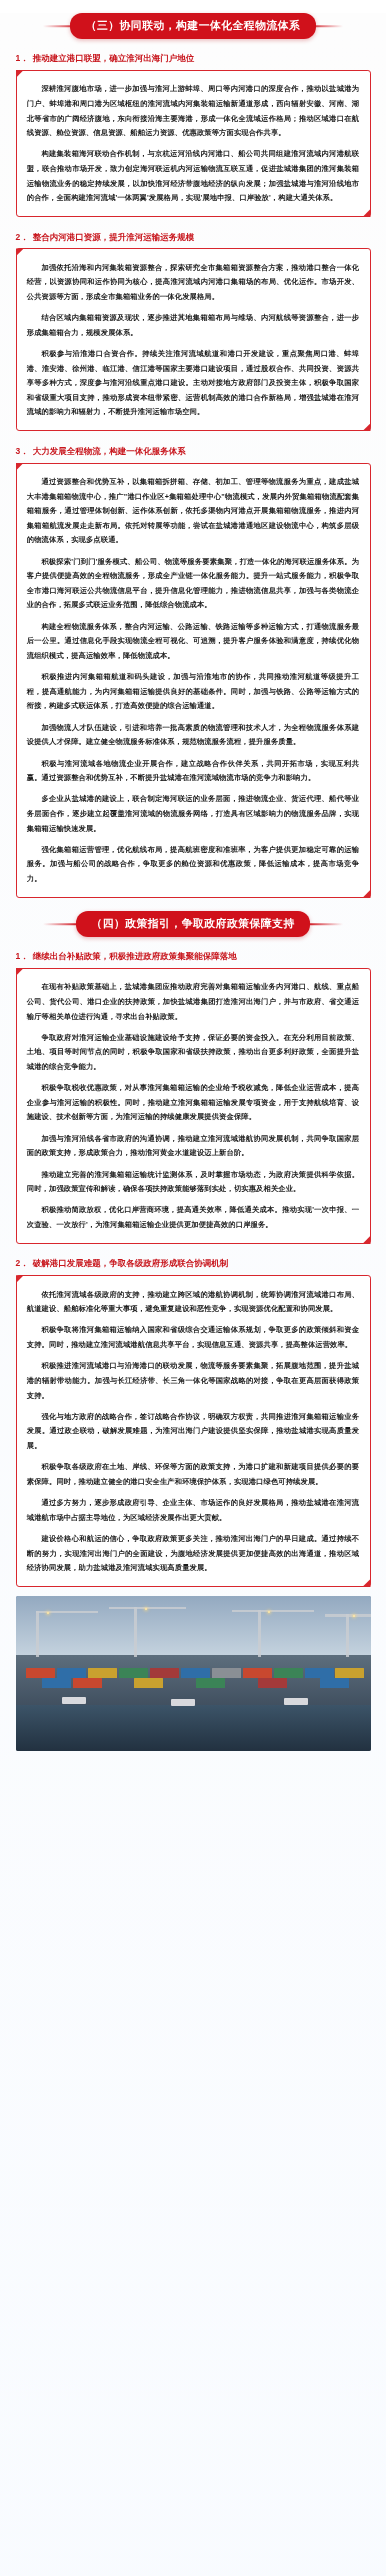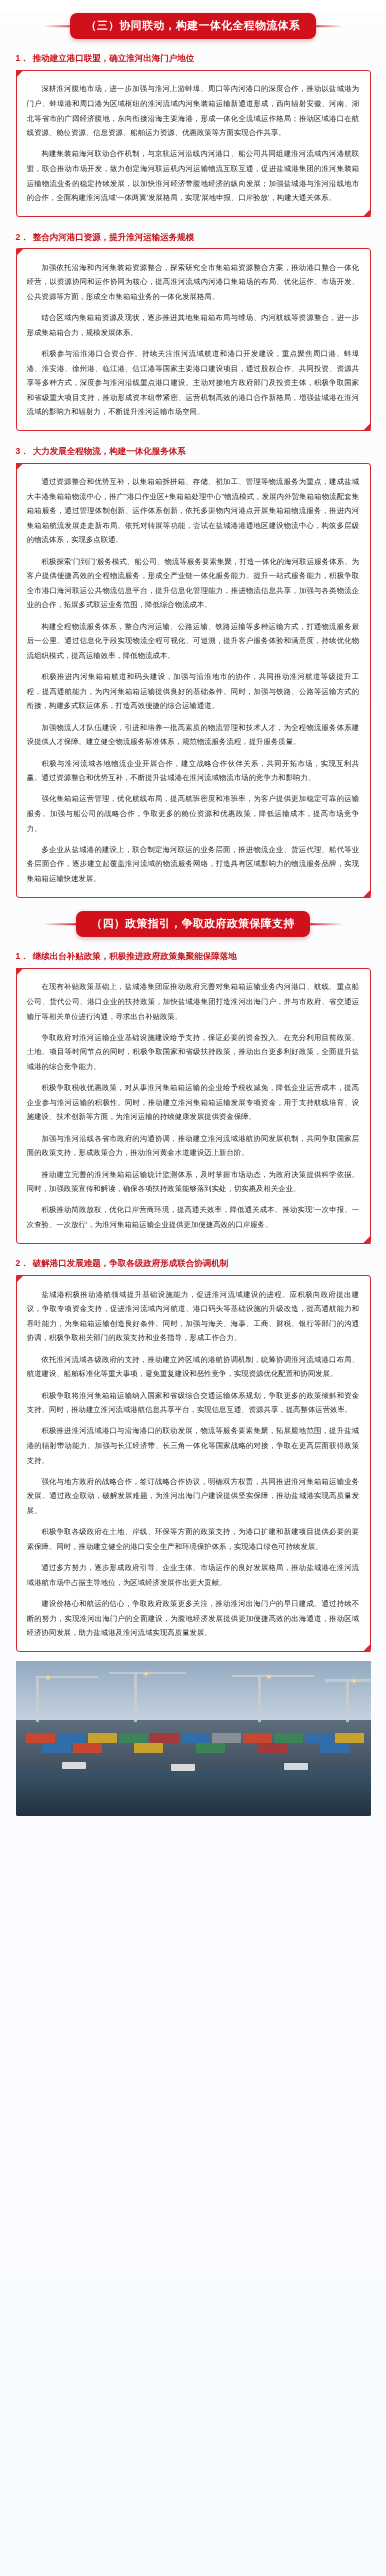--- a/index.html
+++ b/index.html
@@ -26,21 +26,21 @@
     text-align: center;
   }
   .section-head .pill {
     display: inline-block;
     background: #d0111b;
     color: #ffffff;
     font-size: 10.8px;
     font-weight: bold;
     letter-spacing: 0.5px;
     padding: 5.7px 15.5px;
-    border-radius: 7px;
+    border-radius: 12px;
     box-shadow: 0 1.5px 4.1px rgba(190,20,25,0.30);
     position: relative;
     z-index: 2;
   }
   .section-head .wing {
     position: absolute;
     top: 50%;
     width: 36px;
     height: 1.5px;
     background: linear-gradient(90deg, rgba(208,17,27,0) 0%, #d0111b 100%);
@@ -95,20 +95,21 @@
     clip-path: polygon(100% 100%, 100% 0, 0 100%);
   }
   .card p {
     margin: 0 0 6.7px 0;
     font-size: 7.3px;
     line-height: 2.0;
     color: #1c1c1c;
     text-align: justify;
     text-indent: 2em;
     letter-spacing: 0.1px;
+    font-weight: bold;
   }
   .card p:last-child { margin-bottom: 0; }
 
   
   .photo {
     margin: 9.3px 15.5px 0 15.5px;
     height: 155px;
     border-radius: 2.1px;
     overflow: hidden;
     position: relative;
@@ -184,22 +185,22 @@
     <span class="num">3．</span>
     <span>大力发展全程物流，构建一体化服务体系</span>
   </div>
   <div class="card">
     <p>通过资源整合和优势互补，以集箱箱拆拼箱、存储、初加工、管理等物流服务为重点，建成盐城大丰港集箱箱物流中心，推广"港口作业区+集箱箱处理中心"物流模式，发展内外贸集箱箱物流配套集箱箱服务，通过管理体制创新、运作体系创新，依托多渠物内河港点开展集箱箱物流服务，推进内河集箱箱航流发展走走新布局。依托对转展等功能，尝试在盐城港港通地区建设物流中心，构筑多层级的物流体系，实现多点联通。</p>
     <p>积极探索'门到门'服务模式、船公司、物流等服务要素集聚，打造一体化的海河联运服务体系。为客户提供便捷高效的全程物流服务，形成全产业链一体化服务能力。提升一站式服务能力，积极争取全市港口海河联运公共物流信息平台，提升信息化管理能力，推进物流信息共享，加强与各类物流企业的合作，拓展多式联运业务范围，降低综合物流成本。</p>
     <p>构建全程物流服务体系，整合内河运输、公路运输、铁路运输等多种运输方式，打通物流服务最后一公里。通过信息化手段实现物流全程可视化、可追溯，提升客户服务体验和满意度，持续优化物流组织模式，提高运输效率，降低物流成本。</p>
     <p>积极推进内河集箱箱航道和码头建设，加强与沿淮地市的协作，共同推动淮河航道等级提升工程，提高通航能力，为内河集箱箱运输提供良好的基础条件。同时，加强与铁路、公路等运输方式的衔接，构建多式联运体系，打造高效便捷的综合运输通道。</p>
     <p>加强物流人才队伍建设，引进和培养一批高素质的物流管理和技术人才，为全程物流服务体系建设提供人才保障。建立健全物流服务标准体系，规范物流服务流程，提升服务质量。</p>
     <p>积极与淮河流域各地物流企业开展合作，建立战略合作伙伴关系，共同开拓市场，实现互利共赢。通过资源整合和优势互补，不断提升盐城港在淮河流域物流市场的竞争力和影响力。</p>
+    <p>多企业从盐城港的建设上，联合制定海河联运的业务层面，推进物流企业、货运代理、船代等业务层面合作，逐步建立起覆盖淮河流域的物流服务网络，打造具有区域影响力的物流服务品牌，实现集箱箱运输快速发展。</p>
     <p>强化集箱箱运营管理，优化航线布局，提高航班密度和准班率，为客户提供更加稳定可靠的运输服务。加强与船公司的战略合作，争取更多的舱位资源和优惠政策，降低运输成本，提高市场竞争力。</p>
-    <p>多企业从盐城港的建设上，联合制定海河联运的业务层面，推进物流企业、货运代理、船代等业务层面合作，逐步建立起覆盖淮河流域的物流服务网络，打造具有区域影响力的物流服务品牌，实现集箱箱运输快速发展。</p>
   </div>
 
   <div class="section-head">
     <span class="wing left"></span>
     <span class="wing right"></span>
     <span class="pill">（四）政策指引，争取政府政策保障支持</span>
   </div>
 
   <div class="sub-head">
     <span class="num">1．</span>
@@ -212,21 +213,20 @@
     <p>加强与淮河沿线各省市政府的沟通协调，推动建立淮河流域港航协同发展机制，共同争取国家层面的政策支持，形成政策合力，推动淮河黄金水道建设迈上新台阶。</p>
     <p>推动建立完善的淮河集箱箱运输统计监测体系，及时掌握市场动态，为政府决策提供科学依据。同时，加强政策宣传和解读，确保各项扶持政策能够落到实处，切实惠及相关企业。</p>
     <p>积极推动简政放权，优化口岸营商环境，提高通关效率，降低通关成本。推动实现'一次申报、一次查验、一次放行'，为淮河集箱箱运输企业提供更加便捷高效的口岸服务。</p>
   </div>
 
   <div class="sub-head">
     <span class="num">2．</span>
     <span>破解港口发展难题，争取各级政府形成联合协调机制</span>
   </div>
   <div class="card">
-    <p>盐城港积极推动港航领域提升基础设施能力，促进淮河流域建设的进程。应积极向政府提出建议，争取专项资金支持，促进淮河流域内河航道、港口码头等基础设施的升级改造，提高通航能力和吞吐能力，为集箱箱运输创造良好条件。同时，加强与海关、海事、工商、财税、银行等部门的沟通协调，积极争取相关部门的政策支持和业务指导，形成工作合力。</p>
     <p>依托淮河流域各级政府的支持，推动建立跨区域的港航协调机制，统筹协调淮河流域港口布局、航道建设、船舶标准化等重大事项，避免重复建设和恶性竞争，实现资源优化配置和协同发展。</p>
     <p>积极争取将淮河集箱箱运输纳入国家和省级综合交通运输体系规划，争取更多的政策倾斜和资金支持。同时，推动建立淮河流域港航信息共享平台，实现信息互通、资源共享，提高整体运营效率。</p>
     <p>积极推进淮河流域港口与沿海港口的联动发展，物流等服务要素集聚，拓展腹地范围，提升盐城港的辐射带动能力。加强与长江经济带、长三角一体化等国家战略的对接，争取在更高层面获得政策支持。</p>
     <p>强化与地方政府的战略合作，签订战略合作协议，明确双方权责，共同推进淮河集箱箱运输业务发展。通过政企联动，破解发展难题，为淮河出海门户建设提供坚实保障，推动盐城港实现高质量发展。</p>
     <p>积极争取各级政府在土地、岸线、环保等方面的政策支持，为港口扩建和新建项目提供必要的要素保障。同时，推动建立健全的港口安全生产和环境保护体系，实现港口绿色可持续发展。</p>
     <p>通过多方努力，逐步形成政府引导、企业主体、市场运作的良好发展格局，推动盐城港在淮河流域港航市场中占据主导地位，为区域经济发展作出更大贡献。</p>
     <p>建设价格心和航运的信心，争取政府政策更多关注，推动淮河出海门户的早日建成。通过持续不断的努力，实现淮河出海门户的全面建设，为腹地经济发展提供更加便捷高效的出海通道，推动区域经济协同发展，助力盐城港及淮河流域实现高质量发展。</p>
   </div>
 
   <div class="photo">

